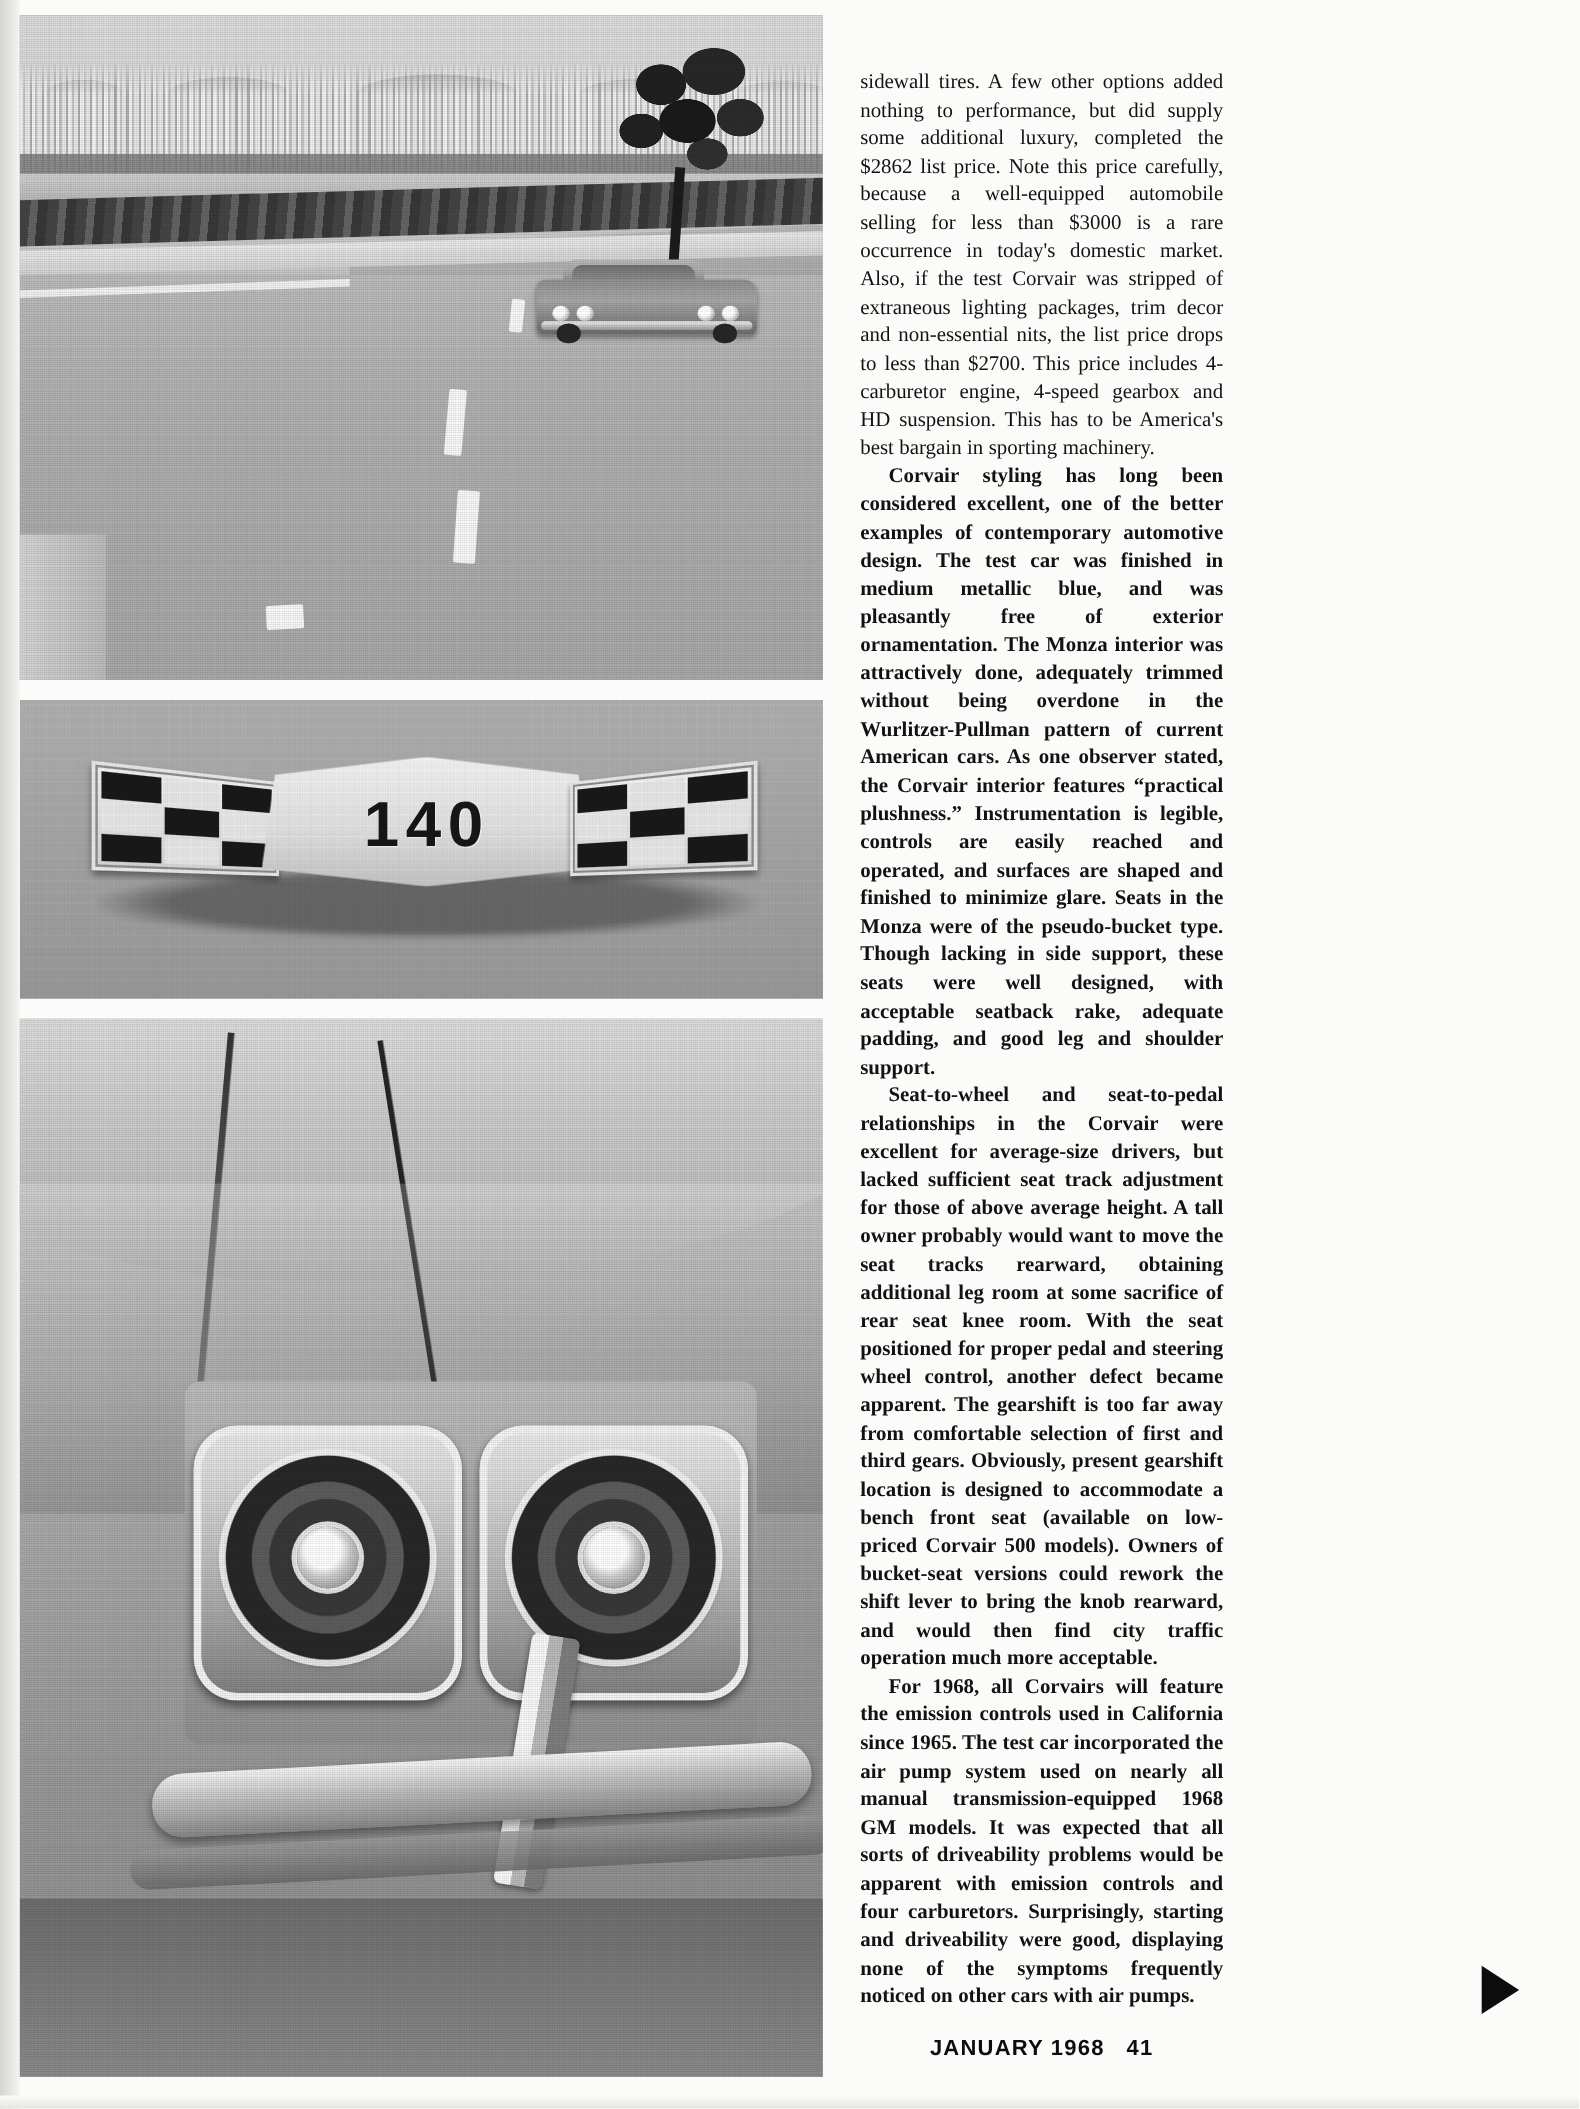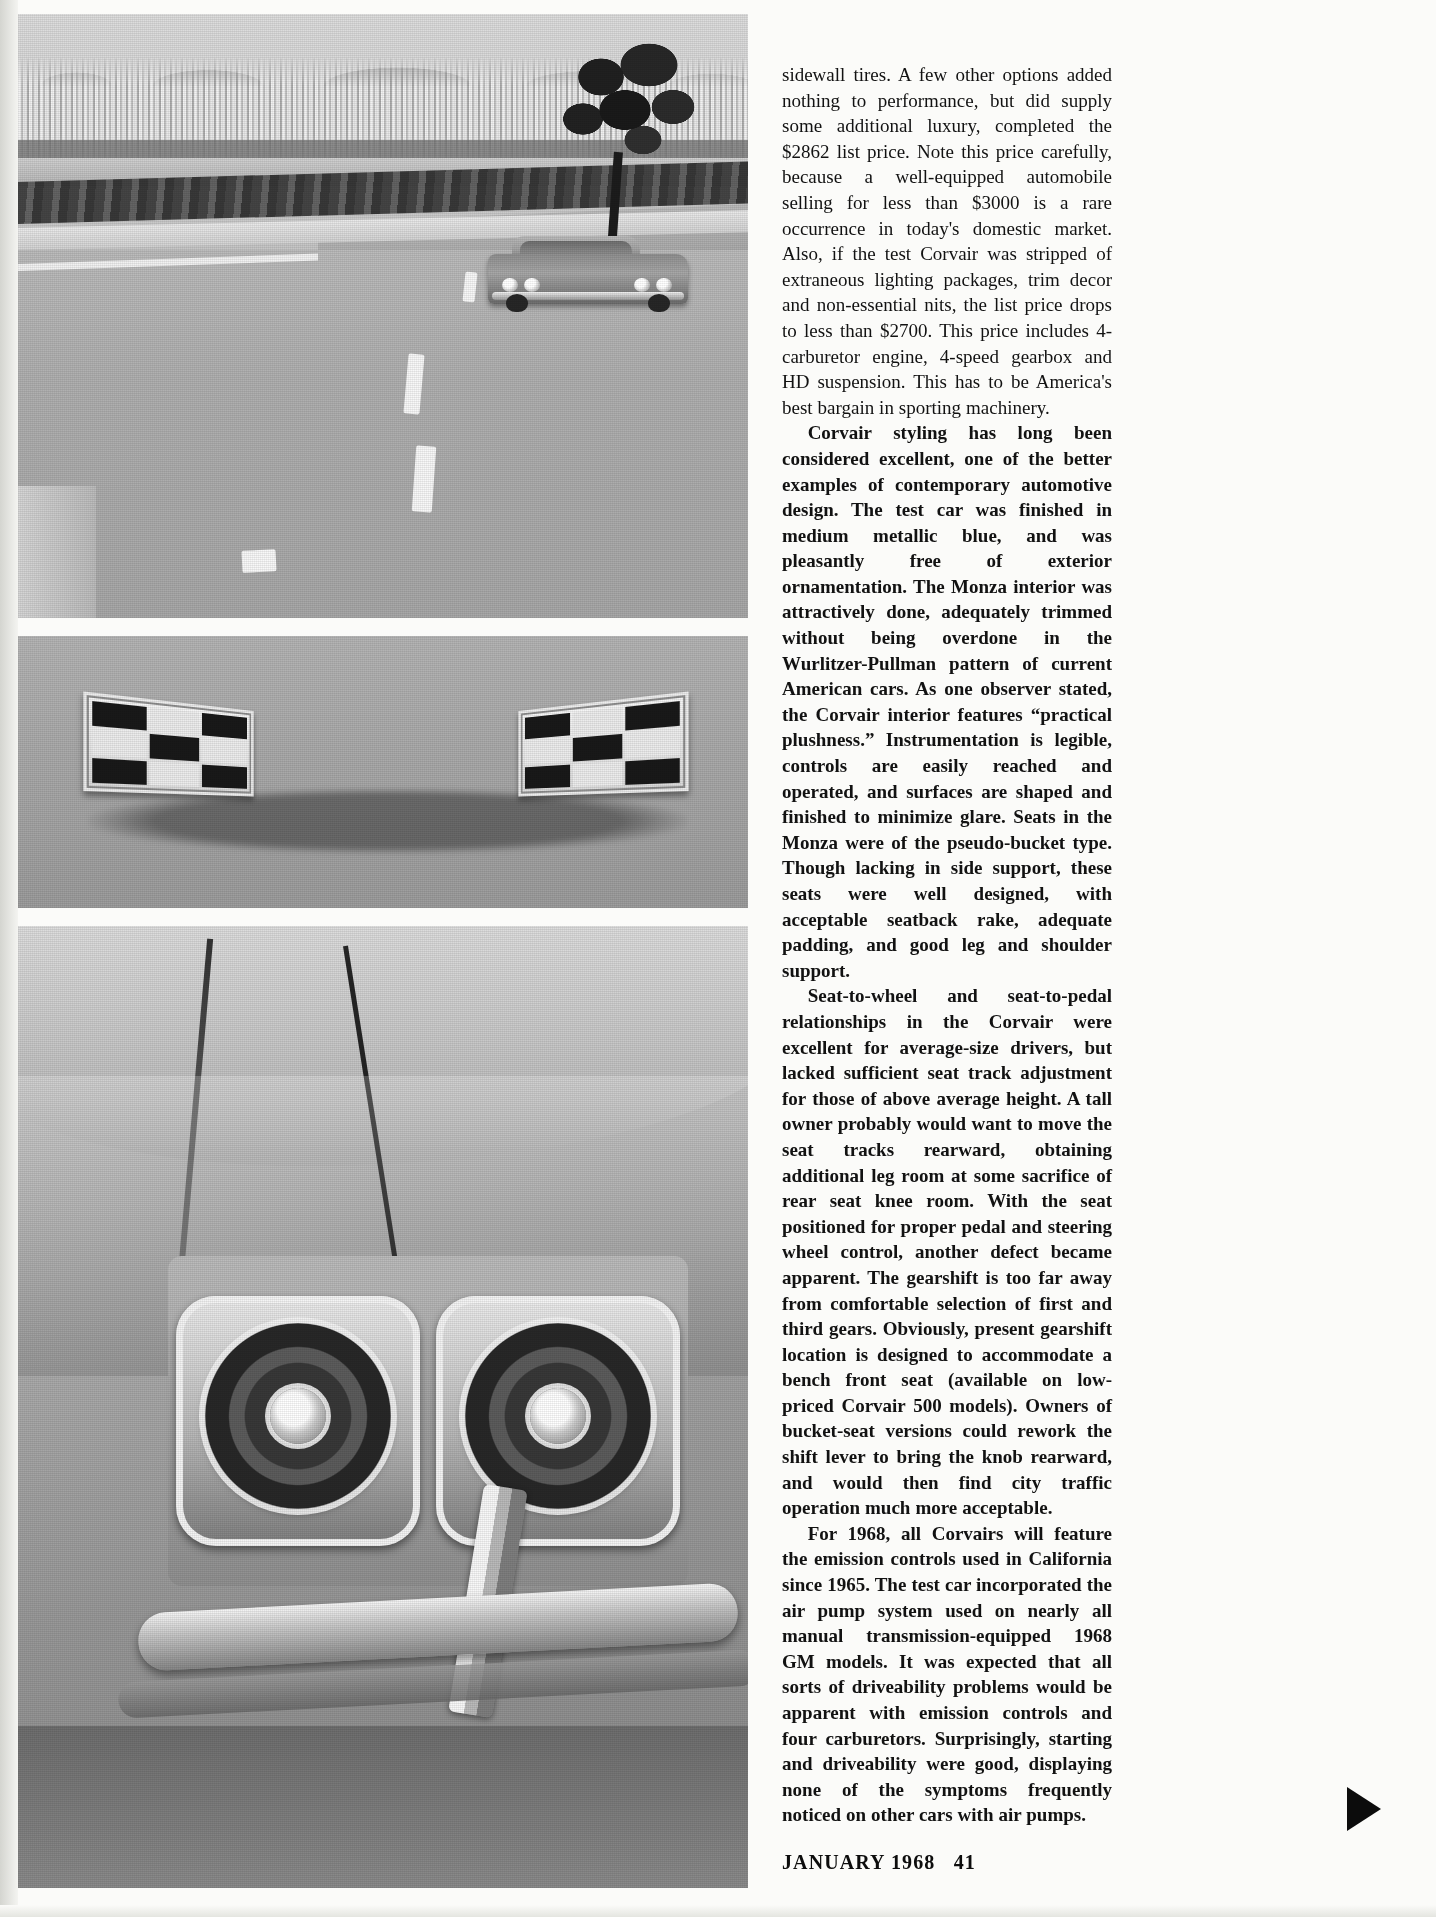--- a/index.html
+++ b/index.html
@@ -336,22 +336,22 @@
     border-top: 22px solid transparent;
     border-bottom: 22px solid transparent;
     border-left: 34px solid #0c0c0c;
   }
 
   .folio {
     position:absolute;
     left: 782px;
     top: 1851px;
     width: 330px;
-    text-align: left;
-    font-family: Liberation Serif, serif;
+    text-align: center;
+    font-family: Liberation Sans, sans-serif;
     font-size: 20px;
     font-weight: 700;
     letter-spacing: .055em;
     color: #0d0d0d;
     white-space: pre;
   }
 
   .scan-edge-left {
     position:absolute; left:0; top:0; width:18px; height:1917px;
     background: linear-gradient(90deg,#d4d5d0,#f4f4f1);
@@ -413,20 +413,23 @@
           <i class="d"></i>
             <i></i>
             <i class="d"></i>
           <i></i>
             <i class="d"></i>
             <i></i>
           <i class="d"></i>
             <i></i>
             <i class="d"></i>
         </div>
+        <div class="plate">
+          <div class="num">140</div>
+        </div>
         <div class="flag right">
           <i class="d"></i>
             <i></i>
             <i class="d"></i>
           <i></i>
             <i class="d"></i>
             <i></i>
           <i class="d"></i>
             <i></i>
             <i class="d"></i>

